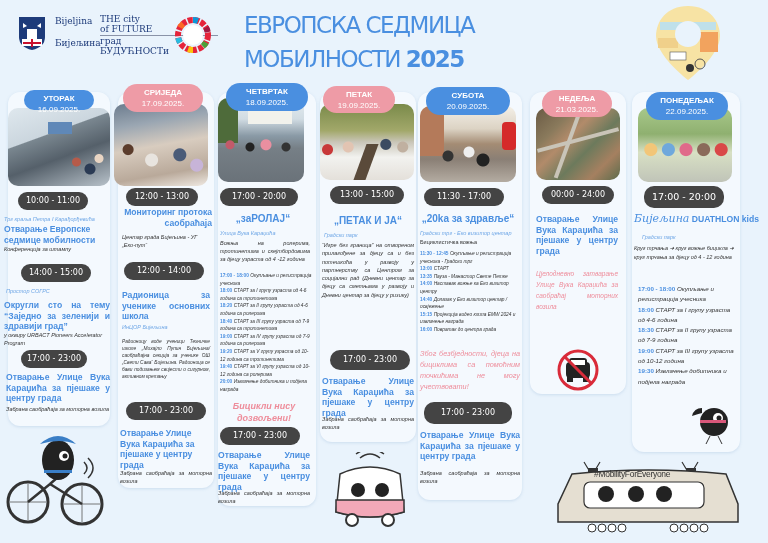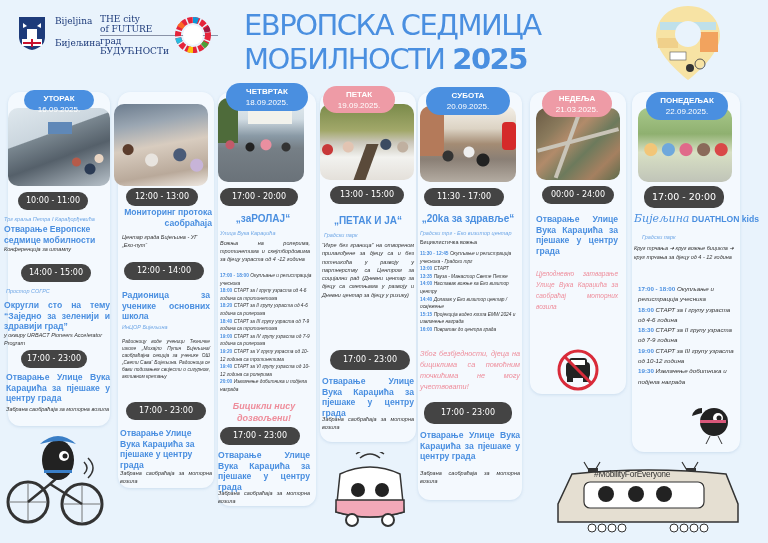--- a/index.html
+++ b/index.html
@@ -7,21 +7,21 @@
 body{background:#e9f3fc;font-family:"Liberation Sans",sans-serif;position:relative;color:#222}
 .header{position:absolute;left:0;top:0;width:768px;height:82px}
 .crest{position:absolute;left:17px;top:15px;width:30px;height:36px}
 .city{position:absolute;left:55px;top:14px;font-family:"DejaVu Serif",serif;color:#1e3b7a}
 .city .l1{position:absolute;left:0;top:2px;font-size:9px;white-space:nowrap}
 .city .l2{position:absolute;left:0;top:24px;font-size:9px;white-space:nowrap}
 .city .r1{position:absolute;left:45px;top:0;font-size:9px;line-height:10px;white-space:nowrap;width:60px}
 .city .r2{position:absolute;left:45px;top:22px;font-size:9px;line-height:10px;white-space:nowrap;width:60px}
 .city .rule{position:absolute;left:45px;top:21px;width:118px;height:1px;background:#8a93a8}
 .sdg{position:absolute;left:172px;top:14px;width:42px;height:42px}
-.title{position:absolute;left:244px;top:8px;color:#4a8fe0;font-family:"DejaVu Sans",sans-serif;font-size:29px;line-height:34px;letter-spacing:-1.5px;white-space:nowrap}
+.title{position:absolute;left:244px;top:8px;color:#4a8fe0;font-family:"DejaVu Sans",sans-serif;font-size:23px;line-height:34px;letter-spacing:-1.5px;white-space:nowrap}
 .title b{font-weight:bold;color:#4a8fe0}
 .pin{position:absolute;left:648px;top:2px;width:80px;height:82px}
 .col{position:absolute;top:92px;background:#f4f9fe;border-radius:12px;box-shadow:0 1px 3px rgba(120,160,200,.25)}
 .daybadge{position:absolute;border-radius:18px;color:#fff;font-size:8px;font-weight:bold;text-align:center;line-height:10.5px;padding-top:4px;z-index:2}
 .daybadge .d2{font-weight:normal}
 .blue{background:#4a8fe0}
 .pink{background:#ee9ba6}
 .photo{position:absolute;border-radius:10px;overflow:hidden}
 .time{position:absolute;background:#444;color:#fff;font-size:8px;text-align:center;line-height:18px;height:18px;border-radius:10px;font-family:"DejaVu Sans",sans-serif}
 .h{position:absolute;color:#4a8fe0;font-weight:bold;font-size:8.6px;line-height:10.5px;text-align:justify}
@@ -99,20 +99,24 @@
   <div class="time" style="left:13px;top:172px;width:70px">14:00 - 15:00</div>
   <div class="loc" style="left:-2px;top:196px;width:100px">Простор СОГРС</div>
   <div class="h" style="left:-4px;top:208px;width:106px">Округли сто на тему “Заједно за зеленији и здравији град”</div>
   <div class="desc" style="left:-4px;top:240px;width:106px;text-align:left">у оквиру URBACT Pioneers Accelerator Program</div>
   <div class="time" style="left:13px;top:258px;width:66px">17:00 - 23:00</div>
   <div class="h" style="left:-2px;top:280px;width:104px">Отварање Улице Вука Караџића за пјешаке у центру града</div>
   <div class="desc" style="left:-2px;top:314px;width:104px">Забрана саобраћаја за моторна возила</div>
 </div>
 
 <div class="col" style="left:118px;width:96px;height:396px">
+  <div class="daybadge pink" style="left:5px;top:-8px;width:80px;height:28px">
+    <div>СРИЈЕДА</div>
+    <div class="d2">17.09.2025.</div>
+  </div>
   <div class="photo" style="left:-4px;top:12px;width:94px;height:82px;background:linear-gradient(170deg,#6c7c8e 0%,#9aa6b2 25%,#d8ccbf 50%,#b9a99a 80%,#efe9e2 100%)">
     <div style="position:absolute;left:0;top:30px;width:94px;height:52px;background:radial-gradient(circle at 15% 30%,#5b3c2c 0 5px,transparent 6px),radial-gradient(circle at 40% 50%,#e8e4df 0 6px,transparent 7px),radial-gradient(circle at 70% 40%,#4a5b78 0 6px,transparent 7px),radial-gradient(circle at 88% 60%,#c7b4d8 0 6px,transparent 7px)"></div>
   </div>
   <div class="time" style="left:8px;top:96px;width:72px">12:00 - 13:00</div>
   <div class="h" style="left:4px;top:115px;width:90px;text-align:right">Мониторинг протока саобраћаја</div>
   <div class="desc" style="left:4px;top:142px;width:86px;text-align:left">Центар града Бијељина - УГ „Еко-пут“</div>
   <div class="time" style="left:6px;top:170px;width:80px">12:00 - 14:00</div>
   <div class="h" style="left:4px;top:198px;width:88px">Радионица за ученике основних школа</div>
   <div class="loc" style="left:4px;top:232px;width:90px">ИнЦОР Бијељина</div>
   <div class="desc" style="left:4px;top:246px;width:88px;font-size:4.8px;line-height:7px">Радионицу воде ученици Техничке школе „Михајло Пупин Бијељина/ саобраћајна секција за ученике ОШ „Свети Сава“ Бијељина. Радионица се бави подизањем свијести о сигурном, активном кретању</div>

